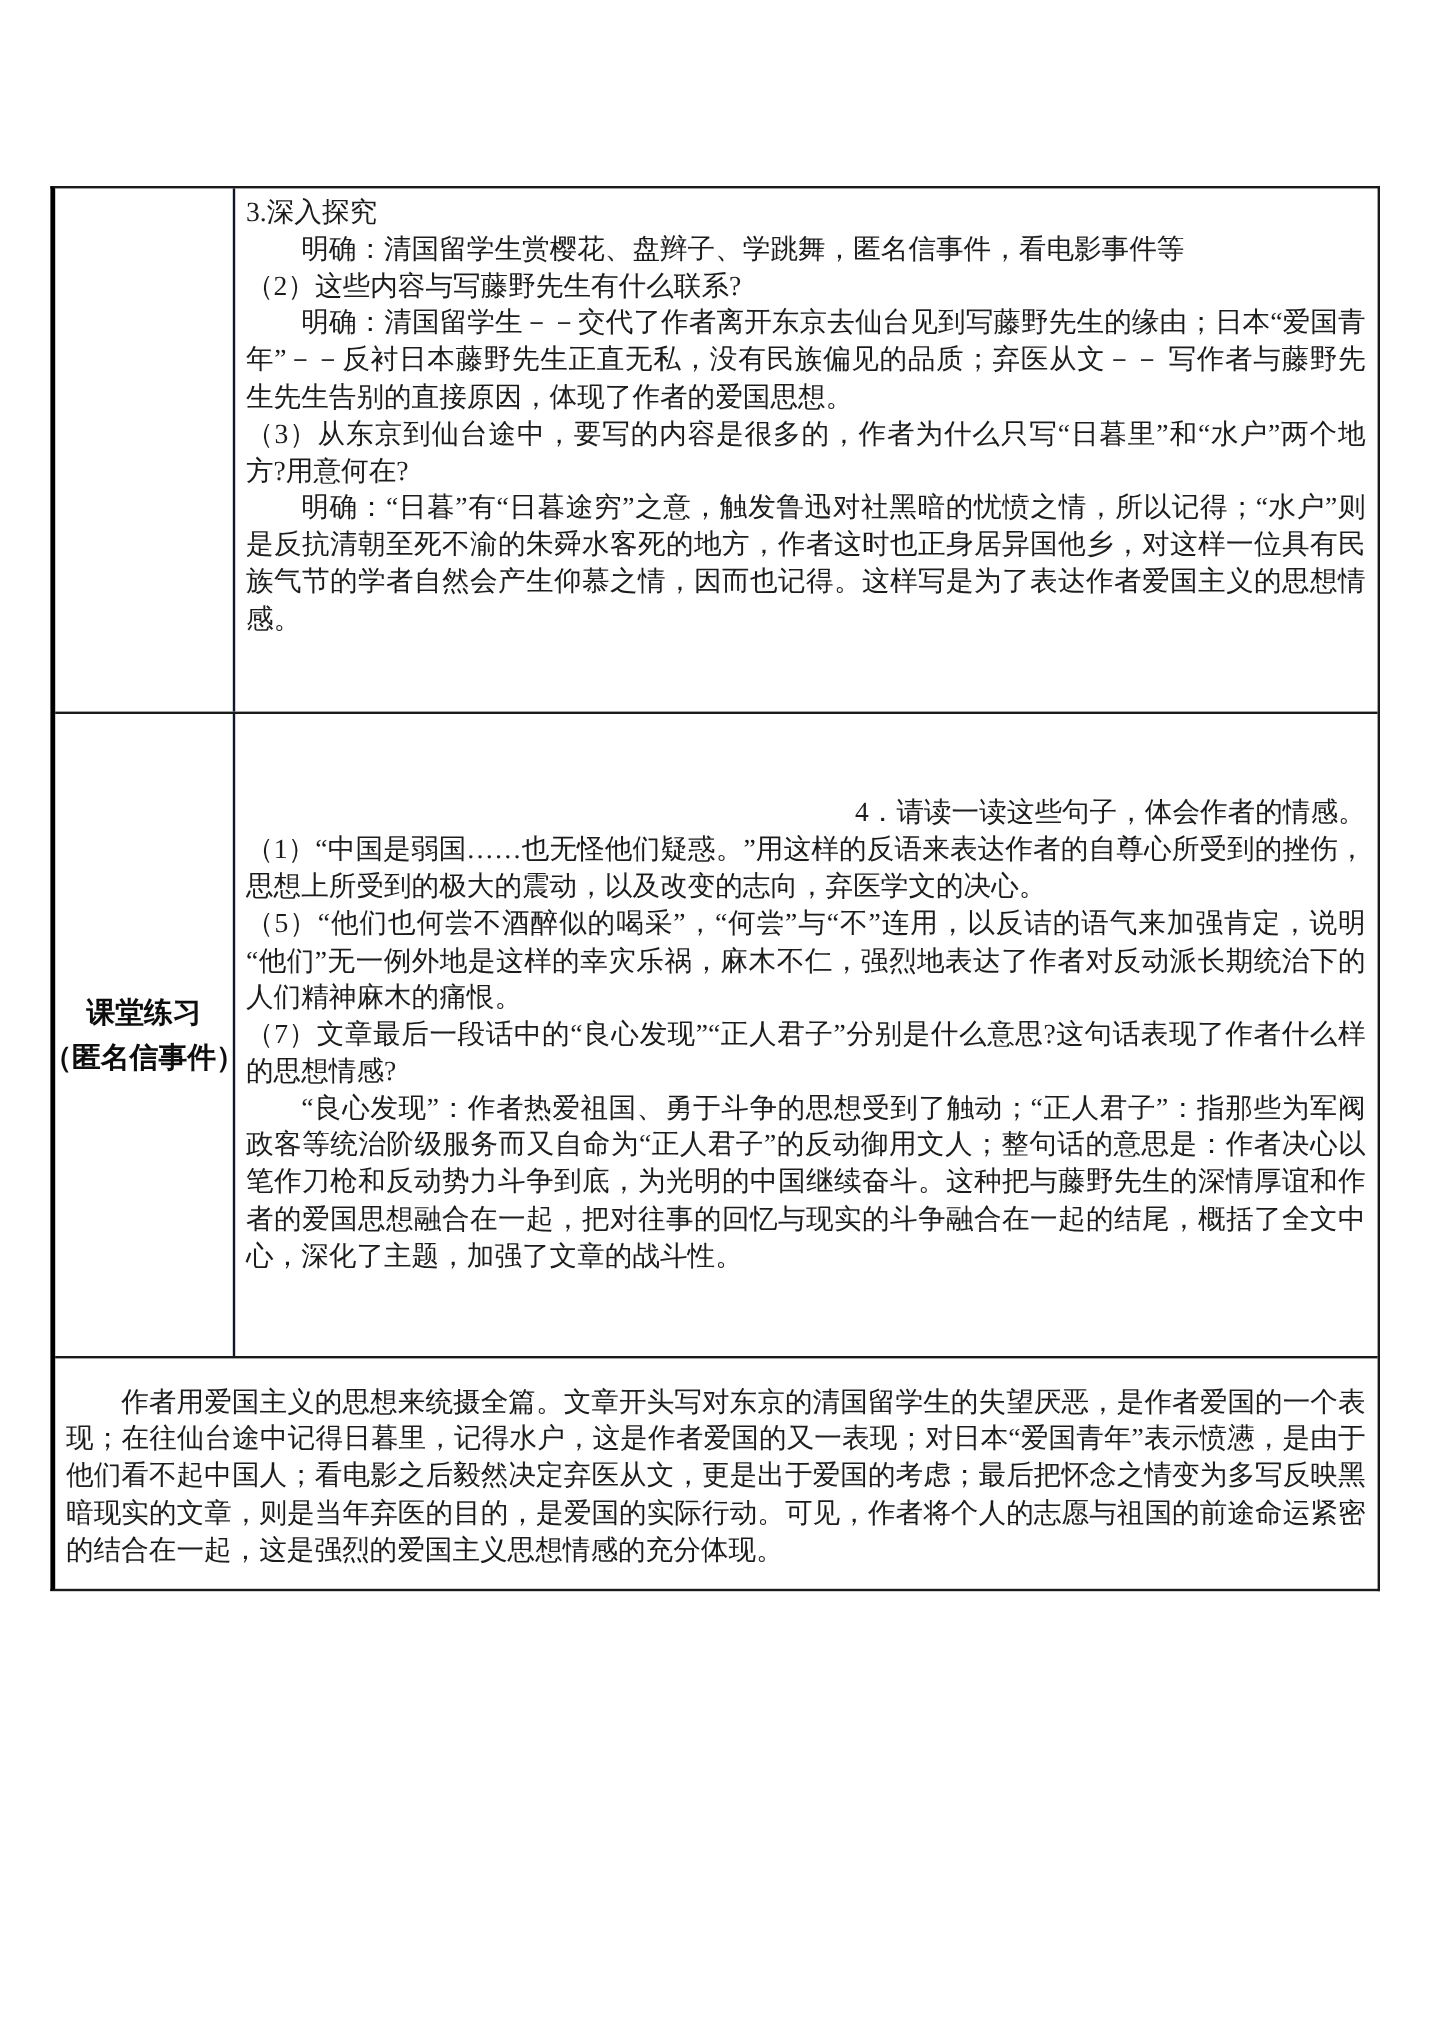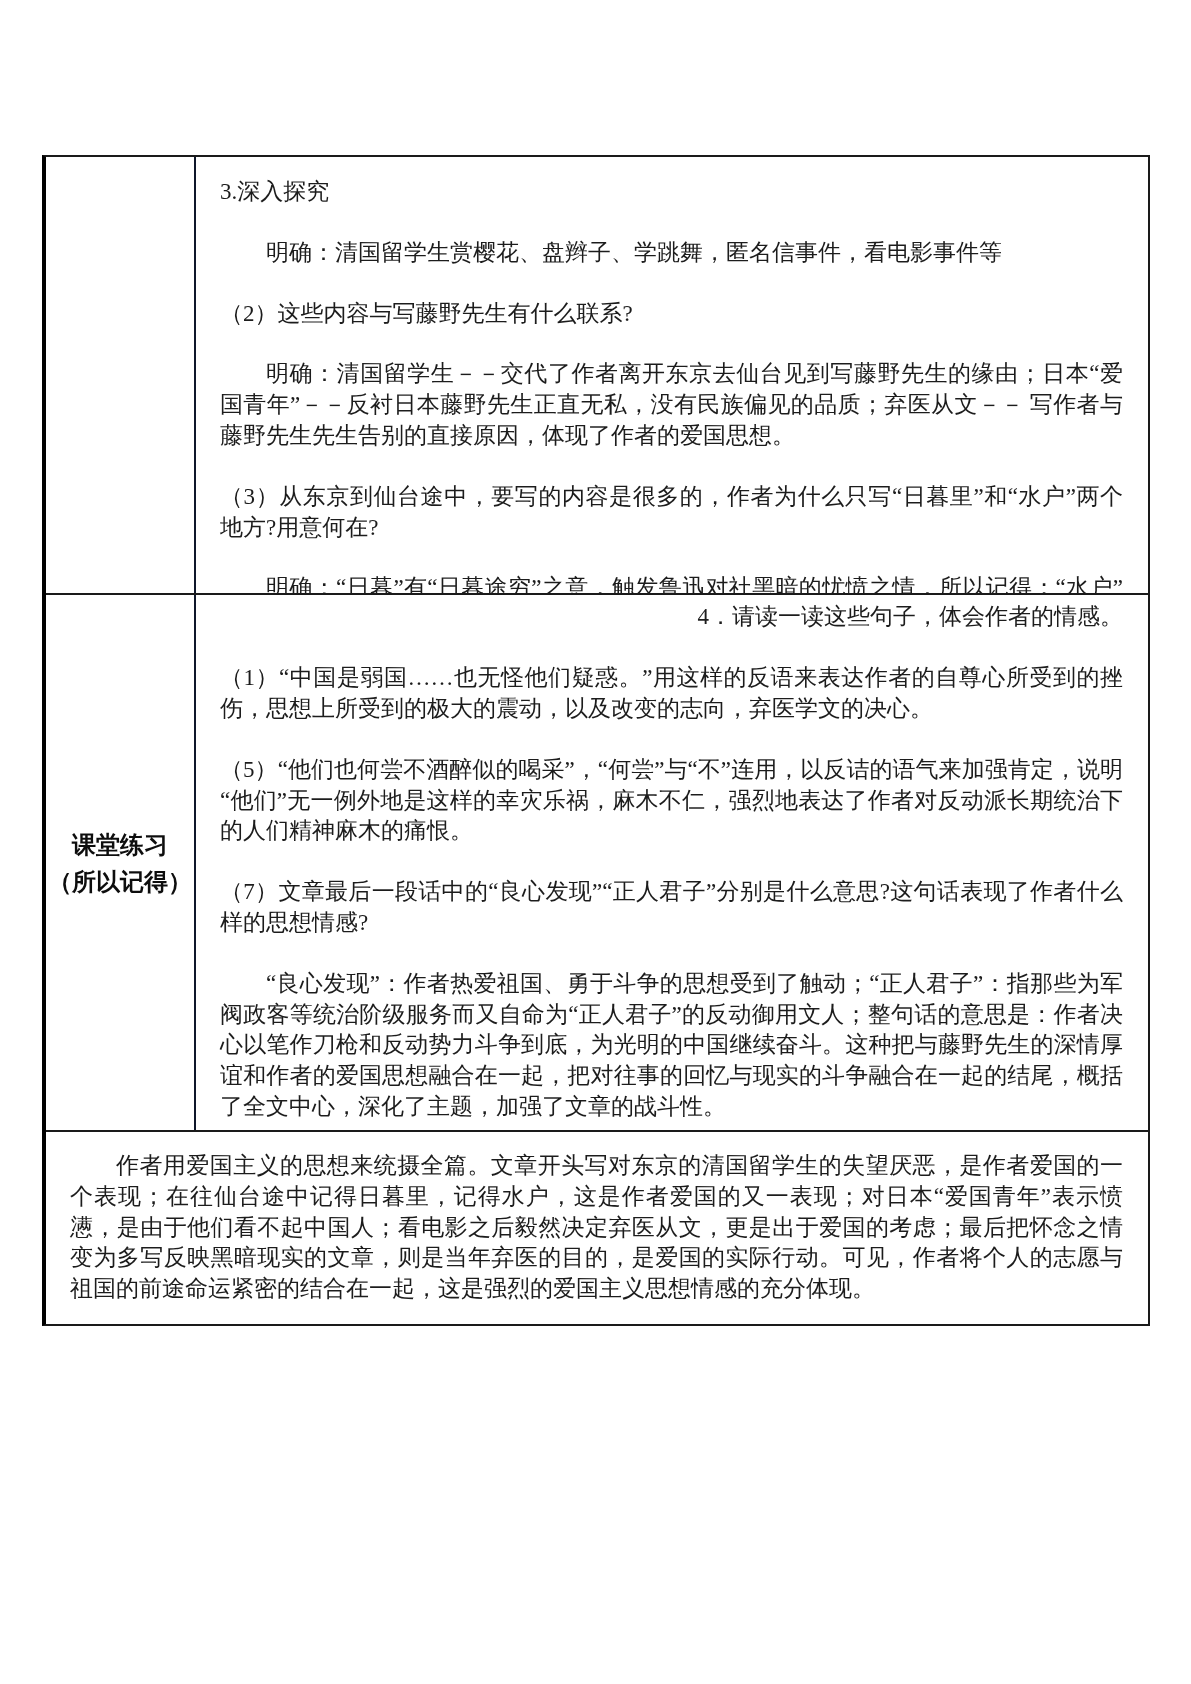--- a/index.html
+++ b/index.html
@@ -64,23 +64,23 @@
     padding: 4px 10px 4px 9px;
     display: flex;
     flex-direction: column;
     font-size: 23px;
     line-height: 30.8px;
     text-align: justify;
     overflow: hidden;
   }
   .t-row.r0 .content-cell { justify-content: flex-start; padding-top: 5px; }
   .t-row.r1 .content-cell { justify-content: center; align-items: flex-end; }
-  .t-row.r2 .content-cell { justify-content: flex-end; padding-top: 9px; border-radius: 13px; }
+  .t-row.r2 .content-cell { justify-content: center; padding-top: 9px; border-radius: 13px; }
   .content-cell p {
-    margin: 15px;
+    margin: 0;
     padding: 0;
   }
   .content-cell p.indent {
     text-indent: 2em;
   }
 </style>
 </head>
 <body>
 
 <div class="doc-table">
@@ -91,21 +91,21 @@
         <p class="indent">明确：清国留学生赏樱花、盘辫子、学跳舞，匿名信事件，看电影事件等</p>
         <p class="">（2）这些内容与写藤野先生有什么联系?</p>
         <p class="indent">明确：清国留学生－－交代了作者离开东京去仙台见到写藤野先生的缘由；日本“爱国青年”－－反衬日本藤野先生正直无私，没有民族偏见的品质；弃医从文－－ 写作者与藤野先生先生告别的直接原因，体现了作者的爱国思想。</p>
         <p class="">（3）从东京到仙台途中，要写的内容是很多的，作者为什么只写“日暮里”和“水户”两个地方?用意何在?</p>
         <p class="indent">明确：“日暮”有“日暮途穷”之意，触发鲁迅对社黑暗的忧愤之情，所以记得；“水户”则是反抗清朝至死不渝的朱舜水客死的地方，作者这时也正身居异国他乡，对这样一位具有民族气节的学者自然会产生仰慕之情，因而也记得。这样写是为了表达作者爱国主义的思想情感。</p>
       </div>
   </div>
   <div class="t-row r1">
     <div class="label-cell">
         <div class="label-line">课堂练习</div>
-        <div class="label-line">（所以记得）</div>
+        <div class="label-line">（匿名信事件）</div>
       </div>
     <div class="content-cell">
         <p class="">4．请读一读这些句子，体会作者的情感。</p>
         <p class="">（1）“中国是弱国……也无怪他们疑惑。”用这样的反语来表达作者的自尊心所受到的挫伤，思想上所受到的极大的震动，以及改变的志向，弃医学文的决心。</p>
         <p class="">（5）“他们也何尝不酒醉似的喝采”，“何尝”与“不”连用，以反诘的语气来加强肯定，说明“他们”无一例外地是这样的幸灾乐祸，麻木不仁，强烈地表达了作者对反动派长期统治下的人们精神麻木的痛恨。</p>
         <p class="">（7）文章最后一段话中的“良心发现”“正人君子”分别是什么意思?这句话表现了作者什么样的思想情感?</p>
         <p class="indent">“良心发现”：作者热爱祖国、勇于斗争的思想受到了触动；“正人君子”：指那些为军阀政客等统治阶级服务而又自命为“正人君子”的反动御用文人；整句话的意思是：作者决心以笔作刀枪和反动势力斗争到底，为光明的中国继续奋斗。这种把与藤野先生的深情厚谊和作者的爱国思想融合在一起，把对往事的回忆与现实的斗争融合在一起的结尾，概括了全文中心，深化了主题，加强了文章的战斗性。</p>
       </div>
   </div>
   <div class="t-row r2">

